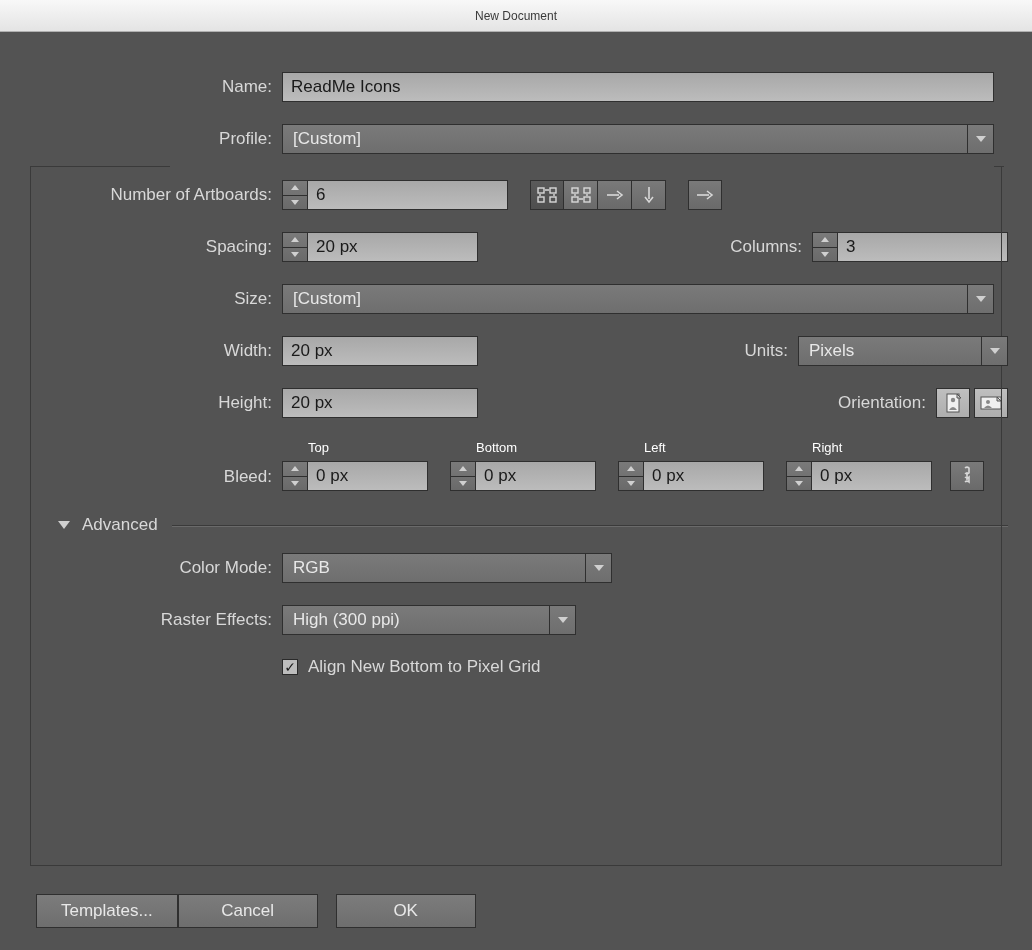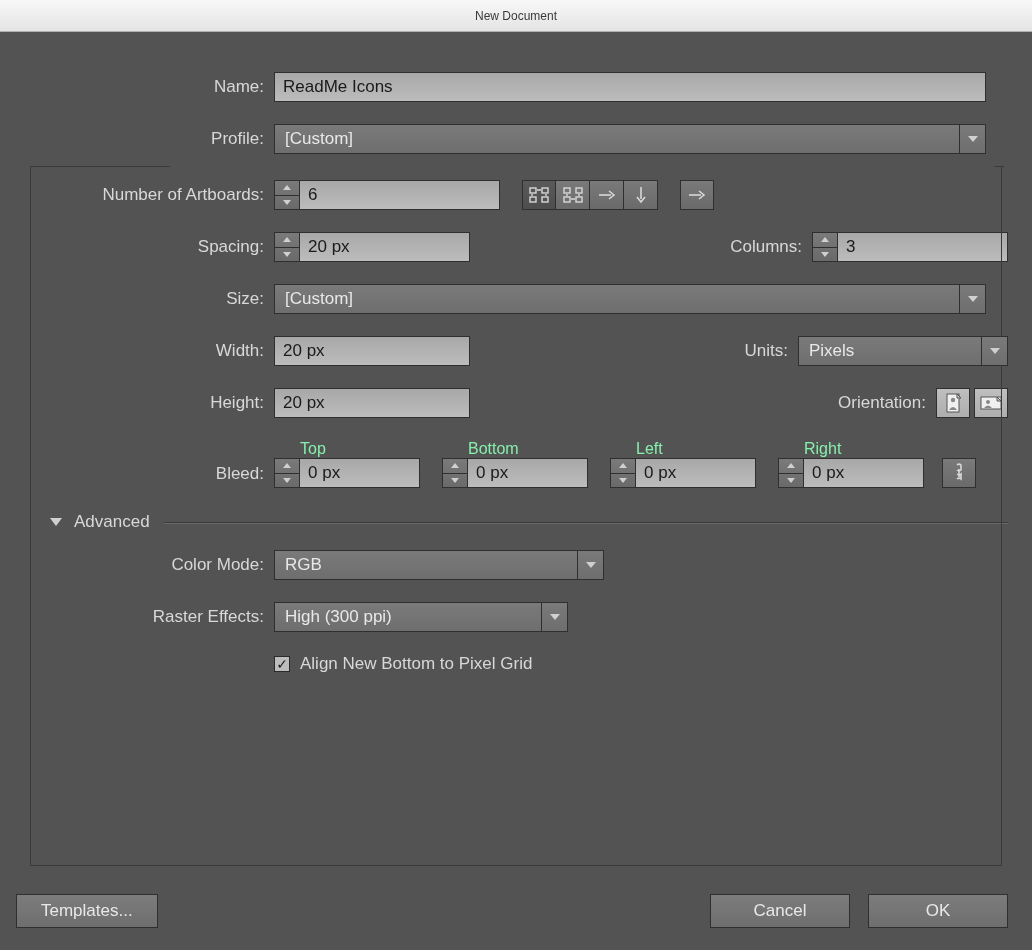--- a/index.html
+++ b/index.html
@@ -1,18 +1,18 @@
 <!DOCTYPE html>
 <html><head>
 <meta charset="utf-8">
 <style>
   * { box-sizing: border-box; margin: 0; padding: 0; font-family: "Lucida Grande", "Helvetica Neue", Arial, sans-serif; }
   body { background: #5a5a5a; width: 1032px; height: 950px; overflow: hidden; color: #d8d8d8; font-size: 17px; }
   .titlebar { height: 32px; background: linear-gradient(#f8f8f8,#e4e4e4); color:#3a3a3a; text-align:center; line-height:32px; font-size:12px; border-bottom:1px solid #b0b0b0; }
-  .panel { background:#535353; position:relative; padding: 40px 24px 24px 20px; height: calc(950px - 32px); }
+  .panel { background:#535353; position:relative; padding: 40px 24px 24px 28px; height: calc(950px - 32px); }
   .row { display:flex; align-items:center; margin-bottom:22px; }
   .lbl { width: 254px; text-align:right; padding-right:10px; font-size:17px; color:#d8d8d8; }
   .field { height:30px; background:linear-gradient(#a8a8a8,#bcbcbc); border:1px solid #2f2f2f; color:#1a1a1a; padding:0 8px; font-size:17px; display:flex; align-items:center; }
   .field.wide { width: 712px; }
   .dropdown { height:30px; background:linear-gradient(#7a7a7a,#6e6e6e); border:1px solid #2f2f2f; color:#e8e8e8; display:flex; align-items:center; position:relative; padding:0 10px; font-size:17px; }
   .dropdown .arrow { position:absolute; right:0; top:0; width:26px; height:100%; border-left:1px solid #2f2f2f; display:flex; align-items:center; justify-content:center; }
   .dropdown .arrow::after { content:""; border-left:5px solid transparent; border-right:5px solid transparent; border-top:6px solid #d0d0d0; }
   .stepper { width:26px; height:30px; background:linear-gradient(#7a7a7a,#6a6a6a); border:1px solid #2f2f2f; display:flex; flex-direction:column; }
   .stepper div { flex:1; display:flex; align-items:center; justify-content:center; }
   .stepper div:first-child { border-bottom:1px solid #2f2f2f; }
@@ -21,25 +21,25 @@
   .stepper div:last-child::after { border-top:5px solid #d0d0d0; }
   .numbox { height:30px; background:linear-gradient(#a8a8a8,#bcbcbc); border:1px solid #2f2f2f; border-left:none; color:#1a1a1a; padding:0 8px; font-size:17px; display:flex; align-items:center; }
   .groupframe { position:absolute; border:1px solid #3a3a3a; border-top:none; left:30px; right:30px; }
   .icongroup { display:flex; }
   .iconbtn { width:34px; height:30px; background:linear-gradient(#7a7a7a,#6a6a6a); border:1px solid #2f2f2f; display:flex;align-items:center;justify-content:center; }
   .iconbtn + .iconbtn { border-left:none; }
   .iconbtn.sel { background:linear-gradient(#5a5a5a,#4e4e4e); }
   .advrow { display:flex; align-items:center; margin: 24px 0 18px 30px; }
   .disclosure { width:0;height:0;border-left:6px solid transparent;border-right:6px solid transparent;border-top:8px solid #d0d0d0; margin-right:12px; }
   .btn { height:34px; padding:0 24px; background:linear-gradient(#7c7c7c,#6e6e6e); border:1px solid #2f2f2f; color:#e8e8e8; font-size:17px; display:inline-flex;align-items:center;justify-content:center; min-width:140px; }
-  .footer { position:absolute; bottom:22px; left:16px; right:24px; display:flex; justify-content:space-between; }
+  .footer { position:absolute; bottom:22px; left:36px; right:24px; display:flex; }
   .footer .rightbtns { display:flex; gap:18px; }
   .chk { width:16px;height:16px;background:#bdbdbd;border:1px solid #2a2a2a; display:inline-flex;align-items:center;justify-content:center;margin-right:10px; color:#1a1a1a; font-size:14px; line-height:1; }
   .bleedcol { display:flex; flex-direction:column; }
-  .bleedhdr { color:#86efac; font-size:16px; padding-left:26px; }
+  .bleedhdr { color:#ffffff; font-size:13px; margin-bottom:6px; padding-left:26px; }
   .orienticon { width:34px;height:30px;background:linear-gradient(#bfbfbf,#aeaeae);border:1px solid #2f2f2f;display:flex;align-items:center;justify-content:center; }
   svg { display:block; }
   .hr { position:absolute; height:1px; background:#3a3a3a; }
 </style>
 </head>
 <body>
 
 <div class="titlebar">New Document</div>
 
 <div class="panel">

